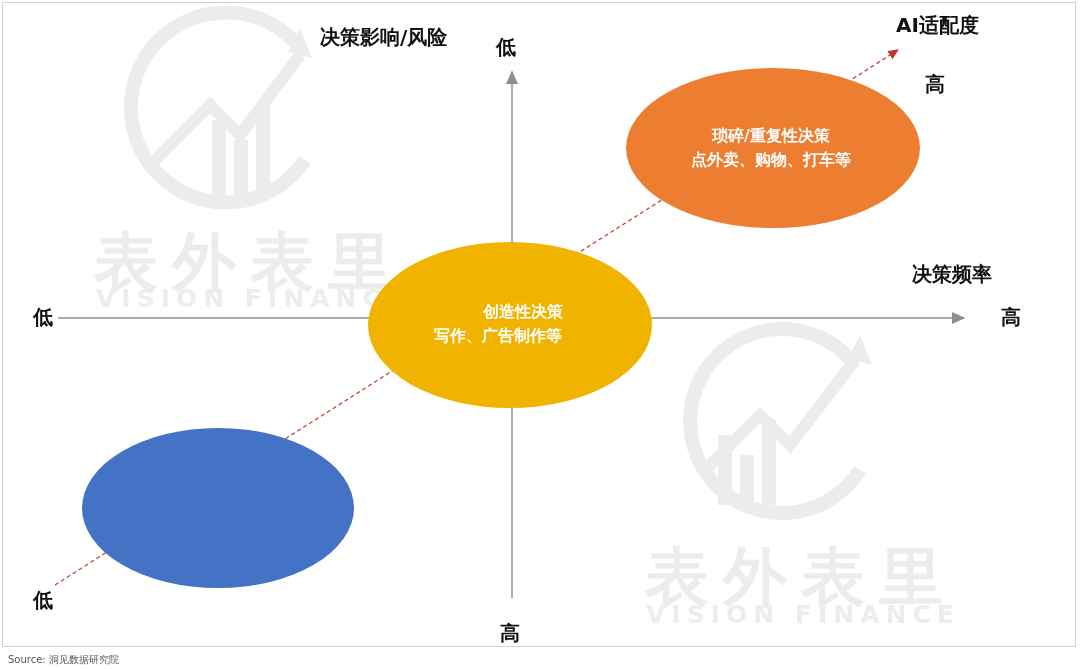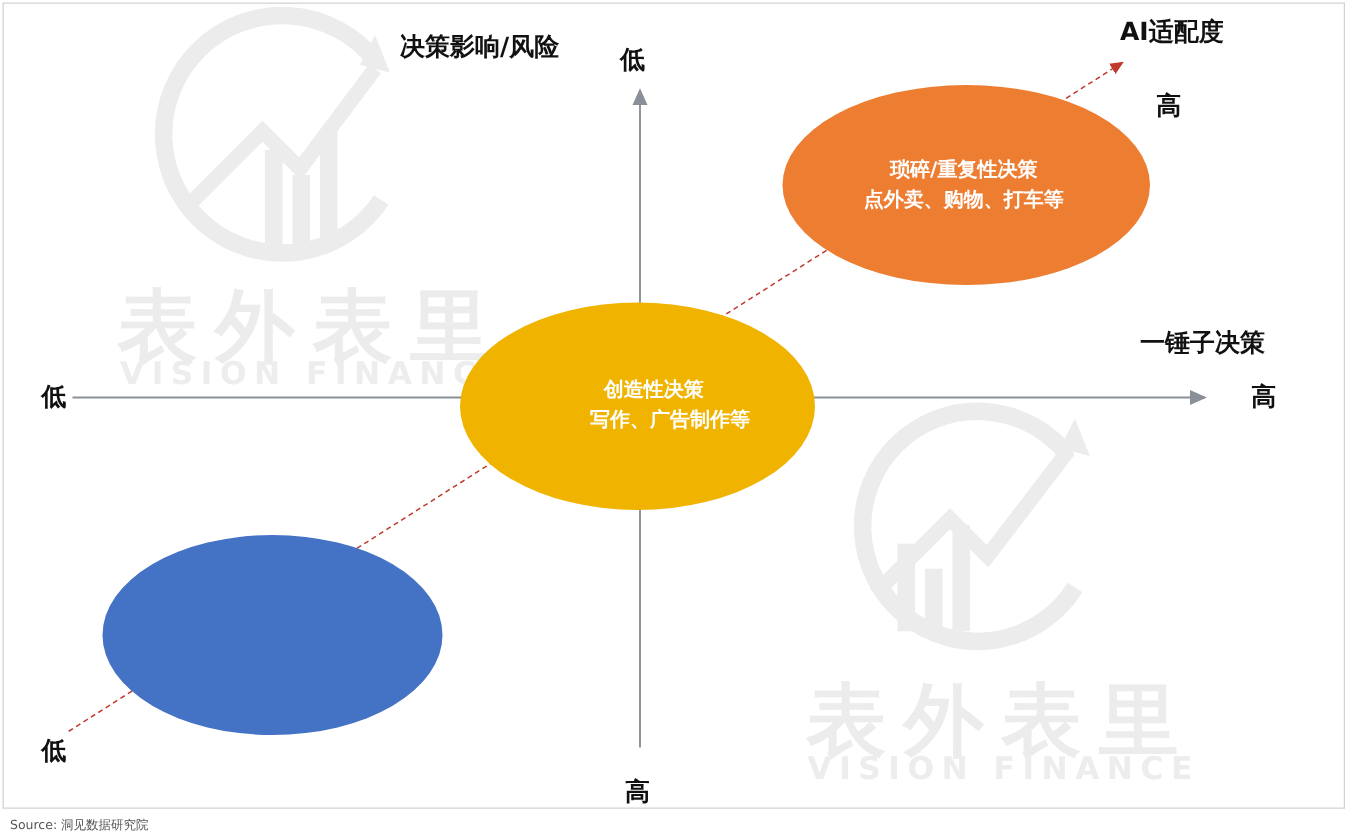--- a/index.html
+++ b/index.html
@@ -59,30 +59,30 @@
   <ellipse cx="510" cy="325" rx="142" ry="83" fill="#F0B400"></ellipse>
   <ellipse cx="218" cy="508" rx="136" ry="80" fill="#4472C4"></ellipse>
 </svg>
 
 <div class="ell-text" style="left:624px;top:124px;width:294px;">
   <div>琐碎/重复性决策</div>
   <div>点外卖、购物、打车等</div>
 </div>
 <div class="ell-text" style="left:420px;top:300px;width:180px;">
   <div style="text-align:center;padding-left:26px;">创造性决策</div>
-  <div style="text-align:right;padding-left:14px;">写作、广告制作等</div>
+  <div style="text-align:left;padding-left:14px;">写作、广告制作等</div>
 </div>
 <div class="ell-text" style="left:82px;top:488px;width:272px;">
 </div>
 
 <div class="lbl" style="left:320px;top:27px;text-align:center;">决策影响/风险</div>
 <div class="lbl" style="left:496px;top:37px;">低</div>
 <div class="lbl" style="left:500px;top:623px;">高</div>
 
 <div class="lbl" style="left:33px;top:307px;">低</div>
-<div class="lbl" style="left:912px;top:264px;">一锤子决策</div>
+<div class="lbl" style="left:912px;top:264px;">决策频率</div>
 <div class="lbl" style="left:1001px;top:307px;">高</div>
 
 <div class="lbl" style="left:848px;top:15px;margin-left:48px;">AI适配度</div>
 <div class="lbl" style="left:925px;top:74px;">高</div>
 <div class="lbl" style="left:33px;top:590px;">低</div>
 
 <div class="source">Source:  洞见数据研究院</div>
 
 </body></html>

